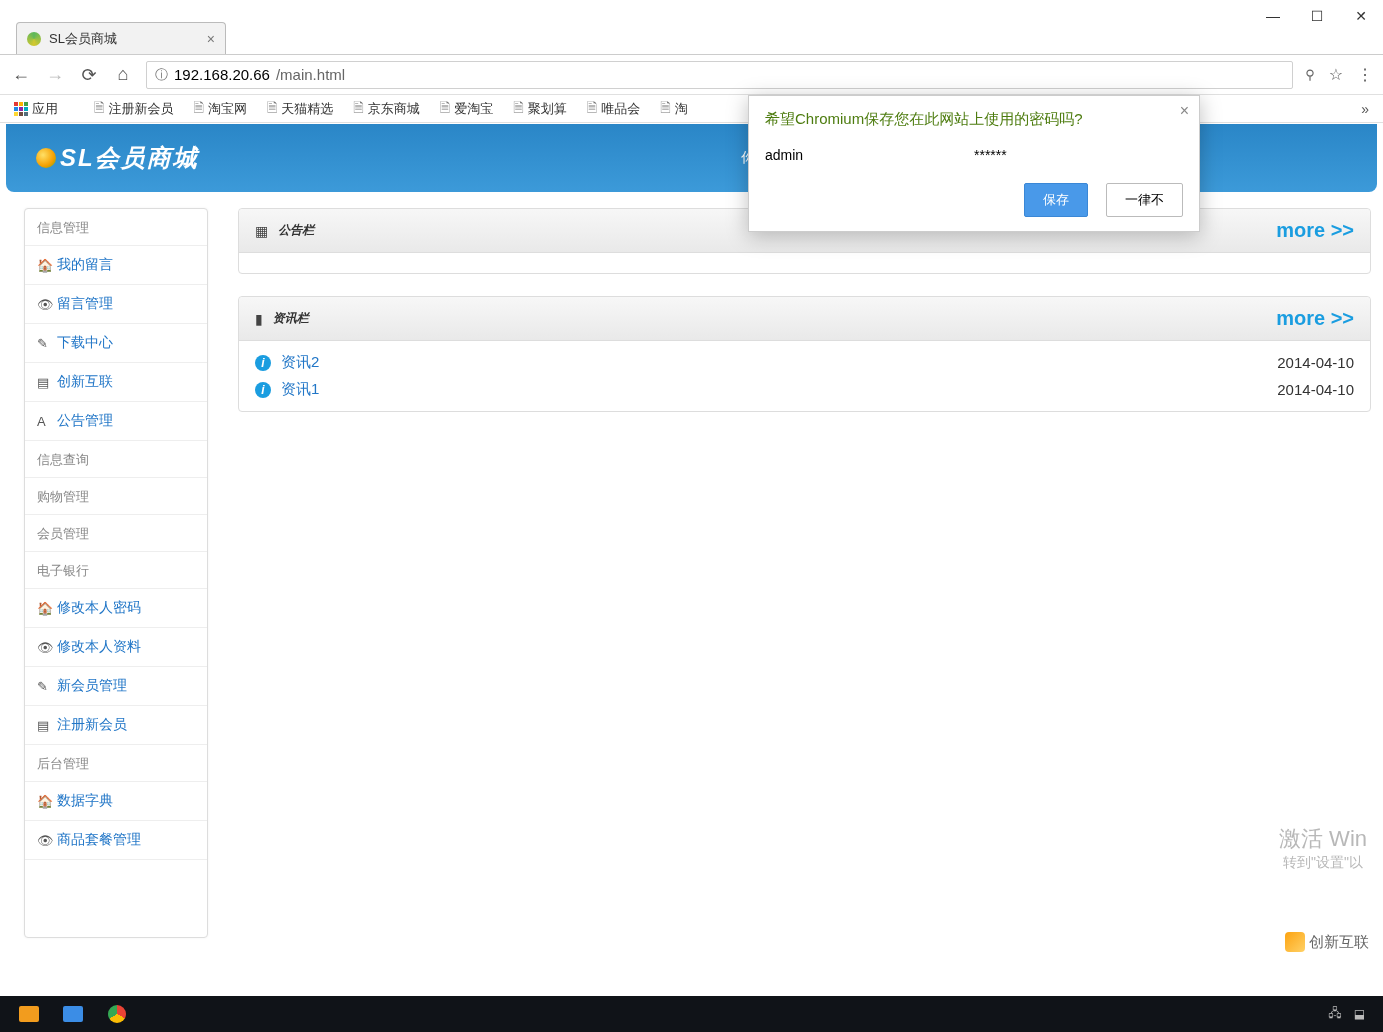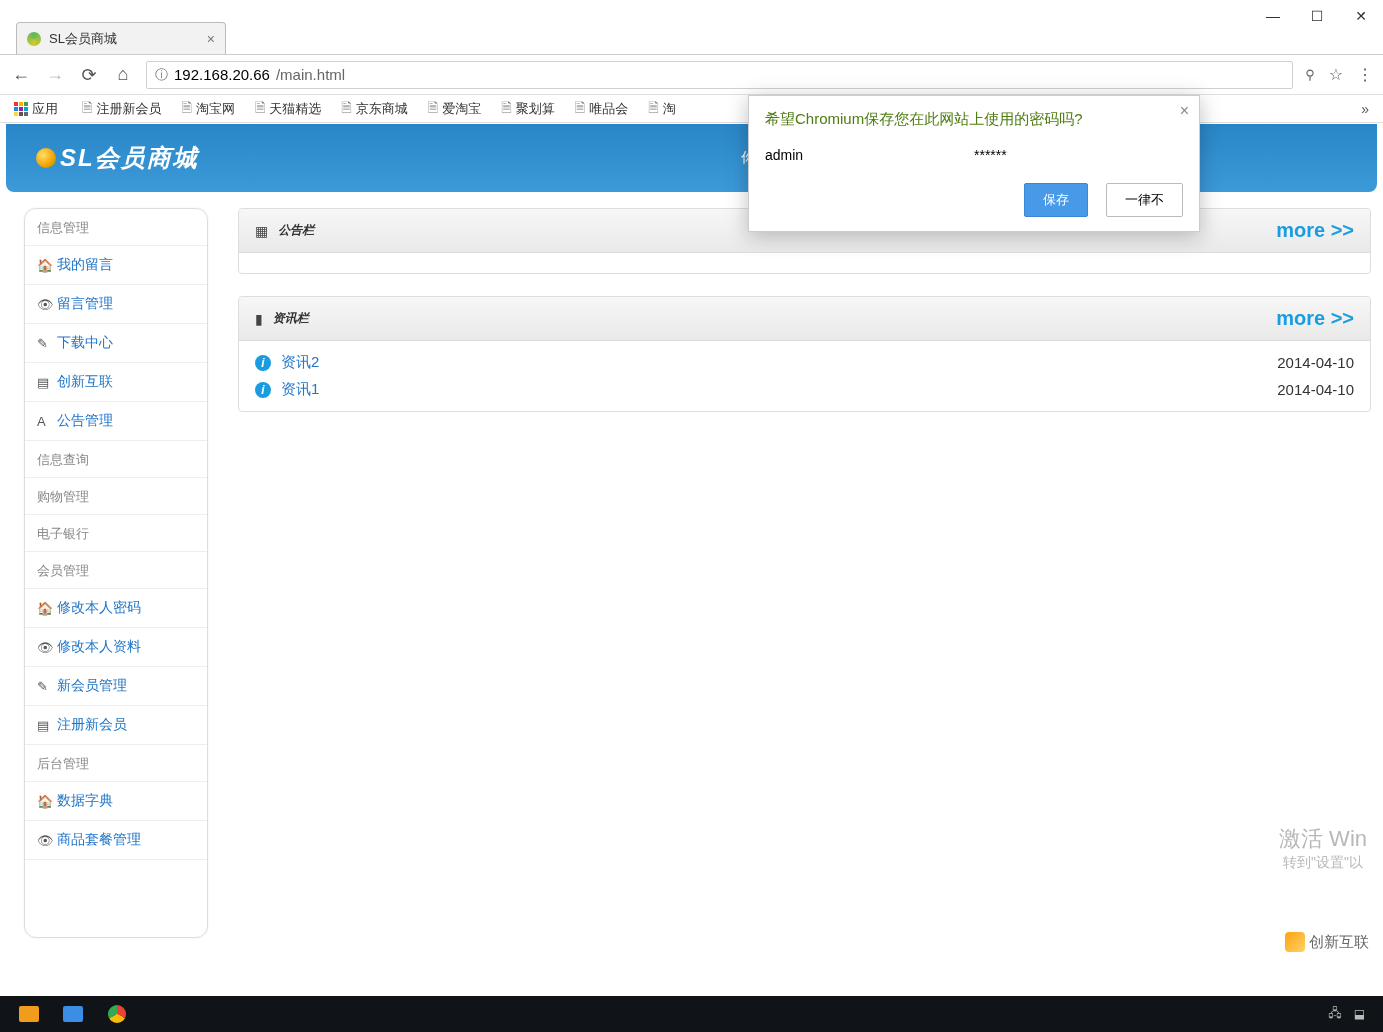--- a/index.html
+++ b/index.html
@@ -20,21 +20,21 @@
 .url-bar { display: flex; align-items: center; height: 40px; padding: 0 10px; gap: 12px; border-bottom: 1px solid #e0e0e0; position: relative; }
 .nav-btn { font-size: 18px; color: #555; width: 22px; text-align: center; cursor: pointer; }
 .nav-btn.disabled { color: #bbb; }
 .url-field { flex: 1; display: flex; align-items: center; border: 1px solid #d0d0d0; border-radius: 2px; height: 28px; padding: 0 8px; gap: 6px; font-size: 15px; color: #333; }
 .url-field .proto-icon { color: #777; font-size: 13px; }
 .url-field .host { color: #000; }
 .url-field .path { color: #666; }
 .right-icons { display: flex; gap: 14px; align-items: center; color: #555; font-size: 16px; }
 
 
-.bookmarks-bar { display: flex; align-items: center; height: 28px; padding: 0 14px; gap: 24px; font-size: 13px; color: #333; border-bottom: 1px solid #e0e0e0; position: relative; }
+.bookmarks-bar { display: flex; align-items: center; height: 28px; padding: 0 14px; gap: 36px; font-size: 13px; color: #333; border-bottom: 1px solid #e0e0e0; position: relative; }
 .bm-apps { display: flex; align-items: center; gap: 4px; }
 .bm-apps .grid-ico { width: 14px; height: 14px; display: grid; grid-template-columns: repeat(3,1fr); grid-template-rows: repeat(3,1fr); gap: 1px; }
 .bm-apps .grid-ico span:nth-child(1){background:#e53935;}
 .bm-apps .grid-ico span:nth-child(2){background:#ffb300;}
 .bm-apps .grid-ico span:nth-child(3){background:#43a047;}
 .bm-apps .grid-ico span:nth-child(4){background:#1e88e5;}
 .bm-apps .grid-ico span:nth-child(5){background:#8e24aa;}
 .bm-apps .grid-ico span:nth-child(6){background:#00acc1;}
 .bm-apps .grid-ico span:nth-child(7){background:#fdd835;}
 .bm-apps .grid-ico span:nth-child(8){background:#6d4c41;}
@@ -44,21 +44,21 @@
 .bm-more { margin-left: auto; font-size: 14px; color: #555; cursor: pointer; }
 
 
 .page-header { background: linear-gradient(#2a86c7, #3c9ad9); height: 68px; border-radius: 0 0 8px 8px; margin: 1px 6px 0; display: flex; align-items: center; padding: 0 30px; color: #fff; position: relative; }
 .page-header .logo { display:flex; align-items:center; gap:4px; font-size: 24px; font-weight: bold; font-style: italic; letter-spacing: 2px; }
 .page-header .logo .o { width:20px; height:20px; border-radius:10px; background: radial-gradient(circle at 35% 35%, #ffe066, #f59f00 60%, #66a80f); display:inline-block;}
 .page-header .welcome { position:absolute; left: 735px; font-size:14px; }
 
 
 .content-area { display: flex; padding: 16px 12px 0 24px; gap: 30px; height: calc(100% - 194px); overflow:hidden;}
-.sidebar { width: 184px; border: 1px solid #ddd; border-radius: 12px; background: #fff; box-shadow: 0 0 3px rgba(0,0,0,0.05); overflow:auto; height: 730px;}
+.sidebar { width: 184px; border: 1px solid #ddd; border-radius: 4px; background: #fff; box-shadow: 0 0 3px rgba(0,0,0,0.05); overflow:auto; height: 730px;}
 .sidebar .section-header { padding: 10px 12px 8px; font-size: 13px; color: #888; border-bottom: 1px solid #eee; }
 .sidebar .menu-item { display: flex; align-items: center; gap: 6px; padding: 10px 12px; font-size: 14px; color: #2176c7; border-bottom: 1px solid #eee; cursor: pointer; }
 .sidebar .menu-item .mi-ico { font-size: 13px; color: #555; width: 14px; }
 
 .main-col { flex: 1; }
 .panel { border: 1px solid #ddd; border-radius: 4px; margin-bottom: 22px; background:#fff;}
 .panel-header { background: linear-gradient(#f7f7f7, #e9e9e9); border-bottom: 1px solid #ddd; border-radius: 4px 4px 0 0; padding: 10px 16px; display: flex; align-items: center; gap: 10px; }
 .panel-header .ph-ico { font-size: 14px; color: #444; }
 .panel-header .ph-title { font-size: 12px; font-weight: bold; color: #333; font-style: italic; }
 .panel-header .more-link { margin-left: auto; color: #1a9de0; font-size: 20px; font-weight: bold; cursor:pointer; }
@@ -202,22 +202,22 @@
       <div class="menu-item">
         <span class="mi-ico">▤</span>
         <span>创新互联</span>
       </div>
       <div class="menu-item">
         <span class="mi-ico">A</span>
         <span>公告管理</span>
       </div>
       <div class="section-header">信息查询</div>
       <div class="section-header">购物管理</div>
+      <div class="section-header">会员管理</div>
       <div class="section-header">电子银行</div>
-      <div class="section-header">会员管理</div>
       <div class="menu-item">
         <span class="mi-ico">🏠</span>
         <span>修改本人密码</span>
       </div>
       <div class="menu-item">
         <span class="mi-ico">👁</span>
         <span>修改本人资料</span>
       </div>
       <div class="menu-item">
         <span class="mi-ico">✎</span>

